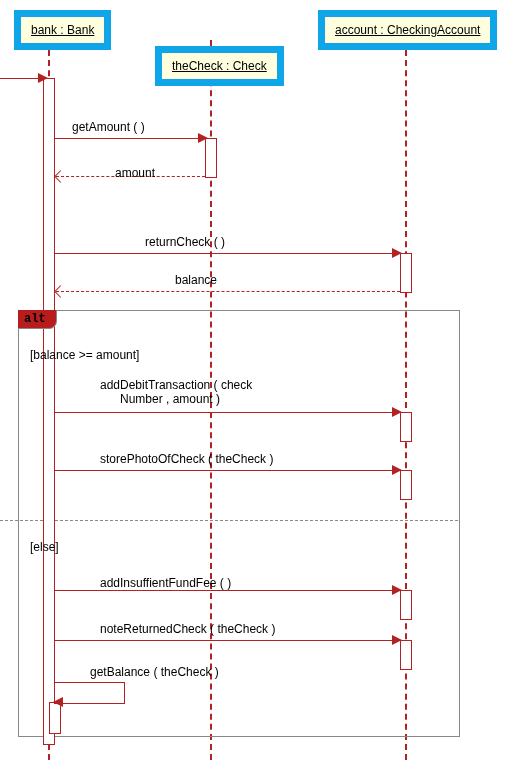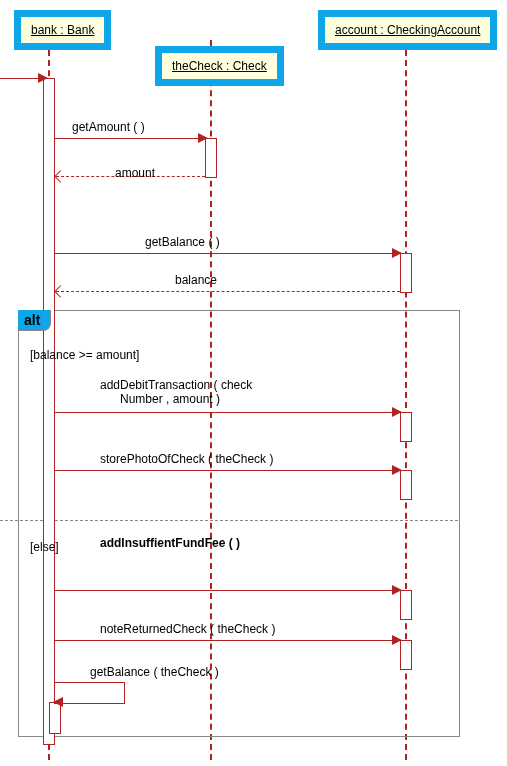--- a/index.html
+++ b/index.html
@@ -69,29 +69,30 @@
     z-index: 6;
     white-space: nowrap;
   }
   .alt-frame {
     position: absolute;
     border: 1px solid #888;
     z-index: 2;
   }
   .alt-tab {
     position: absolute;
-    background: #0ea5e9;
+    background: #b91c1c;
     border: 1px solid #888;
     border-top: none;
     border-left: none;
     font-weight: bold;
     padding: 2px 10px 2px 6px;
     border-radius: 0 0 8px 0;
     z-index: 7;
-    font-size: 14px;
+    font-size: 12px;
+    font-family: Liberation Mono, monospace;
   }
   .guard {
     position: absolute;
     z-index: 6;
   }
   .alt-sep {
     position: absolute;
     height: 0;
     border-top: 1px dashed #888;
     z-index: 2;
@@ -122,21 +123,21 @@
 
 <div class="msg-label" style="left:72px; top:120px;">getAmount ( )</div>
 <div class="arrow-line" style="left:54px; top:138px; width:150px;"></div>
 <div class="arrowhead-solid-r" style="left:198px; top:133px;"></div>
 <div class="activation" style="left:205px; top:138px; height:38px;"></div>
 
 <div class="msg-label" style="left:115px; top:158px;margin-top:8px;">amount</div>
 <div class="arrow-dashed" style="left:56px; top:176px; width:149px;"></div>
 <div class="arrowhead-open-l" style="left:56px; top:172px;"></div>
 
-<div class="msg-label" style="left:145px; top:235px;">getBalance ( )</div>
+<div class="msg-label" style="left:145px; top:235px;">returnCheck ( )</div>
 <div class="arrow-line" style="left:54px; top:253px; width:344px;"></div>
 <div class="arrowhead-solid-r" style="left:392px; top:248px;"></div>
 <div class="activation" style="left:400px; top:253px; height:38px;"></div>
 
 <div class="msg-label" style="left:175px; top:273px;">balance</div>
 <div class="arrow-dashed" style="left:56px; top:291px; width:344px;"></div>
 <div class="arrowhead-open-l" style="left:56px; top:287px;"></div>
 
 <div class="alt-frame" style="left:18px; top:310px; width:440px; height:425px;"></div>
 <div class="alt-tab" style="left:18px; top:310px;">alt</div>
@@ -149,21 +150,21 @@
 <div class="activation" style="left:400px; top:412px; height:28px;"></div>
 
 <div class="msg-label" style="left:100px; top:452px;">storePhotoOfCheck ( theCheck )</div>
 <div class="arrow-line" style="left:54px; top:470px; width:344px;"></div>
 <div class="arrowhead-solid-r" style="left:392px; top:465px;"></div>
 <div class="activation" style="left:400px; top:470px; height:28px;"></div>
 
 <div class="alt-sep" style="left:0px; top:520px; width:458px;"></div>
 <div class="guard" style="left:30px; top:540px;">[else]</div>
 
-<div class="msg-label" style="left:100px; top:536px;font-weight:bold;">addInsuffientFundFee ( )</div>
+<div class="msg-label" style="left:100px; top:576px;">addInsuffientFundFee ( )</div>
 <div class="arrow-line" style="left:54px; top:590px; width:344px;"></div>
 <div class="arrowhead-solid-r" style="left:392px; top:585px;"></div>
 <div class="activation" style="left:400px; top:590px; height:28px;"></div>
 
 <div class="msg-label" style="left:100px; top:622px;">noteReturnedCheck ( theCheck )</div>
 <div class="arrow-line" style="left:54px; top:640px; width:344px;"></div>
 <div class="arrowhead-solid-r" style="left:392px; top:635px;"></div>
 <div class="activation" style="left:400px; top:640px; height:28px;"></div>
 
 <div class="msg-label" style="left:90px; top:665px;">getBalance ( theCheck )</div>

